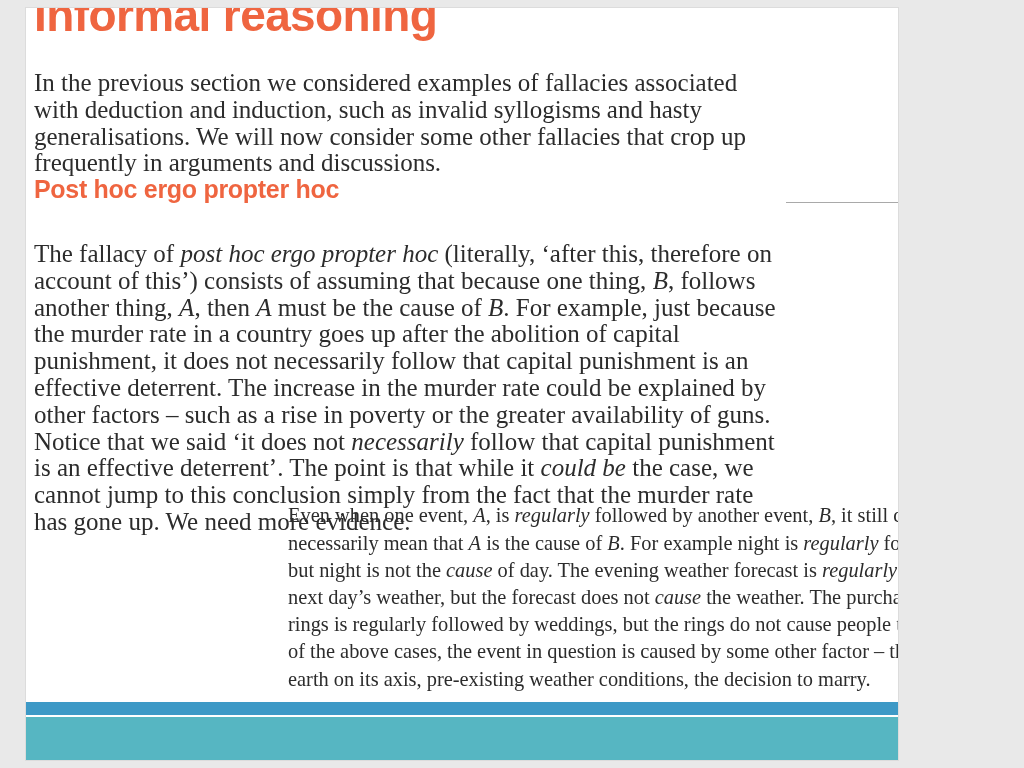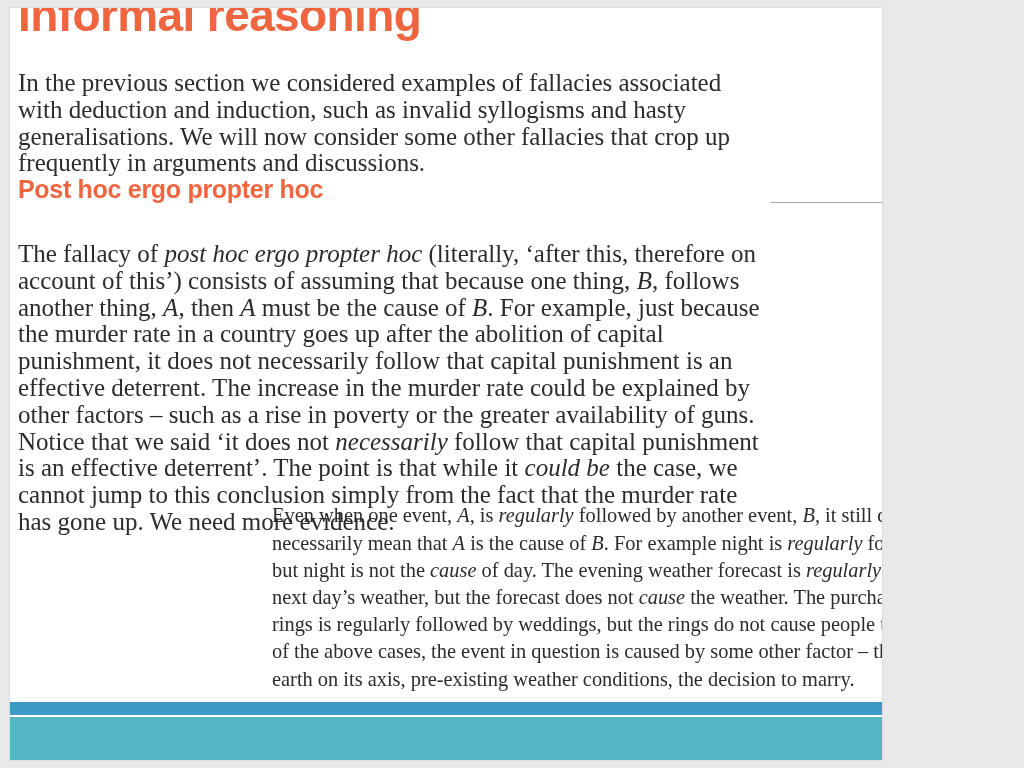--- a/index.html
+++ b/index.html
@@ -11,21 +11,21 @@
   body {
     width: 1024px;
     height: 768px;
     overflow: hidden;
     font-family: "Liberation Serif", serif;
   }
 
   
   .slide {
     position: absolute;
-    left: 10px;
+    left: 26px;
     top: 8px;
     width: 872px;
     height: 752px;
     background: #ffffff;
     box-shadow: 0 0 0 1px #dcdcdc;
     overflow: hidden;
   }
 
   
   .title {

